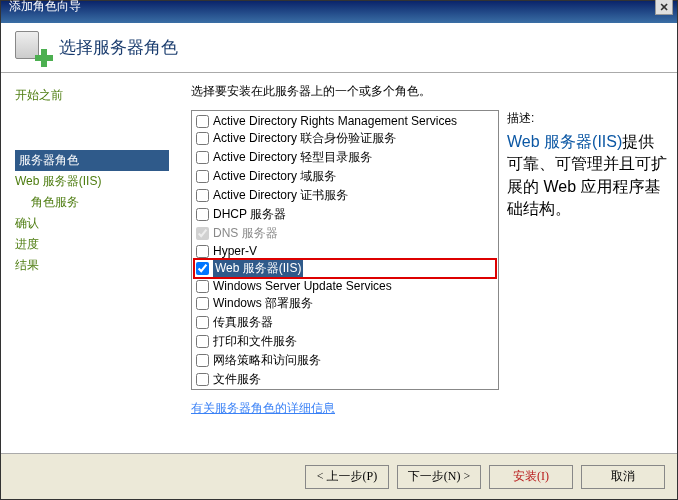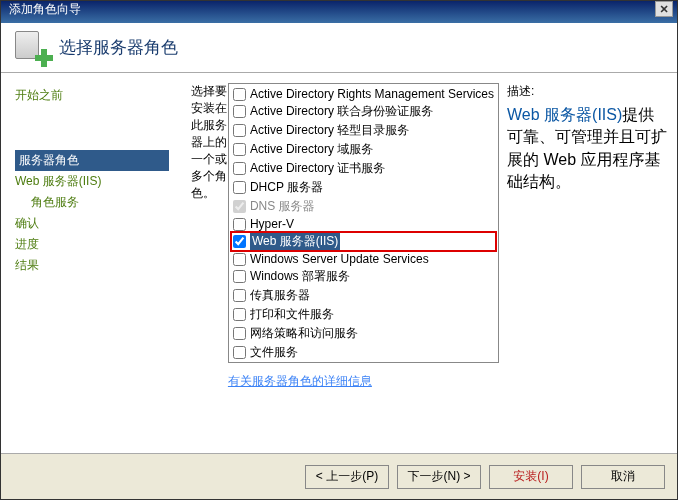--- a/index.html
+++ b/index.html
@@ -1,52 +1,52 @@
 <!DOCTYPE html>
 <html><head>
 <meta charset="utf-8">
 <style>
   * { box-sizing: border-box; margin: 0; padding: 0; }
   body { font-family: "Microsoft YaHei", "SimSun", Tahoma, sans-serif; font-size: 12px; background: #888; width: 678px; height: 500px; overflow: hidden; }
   .window { width: 678px; height: 500px; background: #ece9d8; border: 1px solid #333; display: flex; flex-direction: column; }
-  .titlebar { height: 22px; background: linear-gradient(#0a246a,#3a6ea5); color: #fff; display: flex; align-items: flex-start; justify-content: space-between; padding: 0 4px; font-size: 12px; }
+  .titlebar { height: 22px; background: linear-gradient(#0a246a,#3a6ea5); color: #fff; display: flex; align-items: flex-end; justify-content: space-between; padding: 8px 4px; font-size: 12px; }
   .titlebar-title { padding-left: 4px; }
   .close-btn { width: 18px; height: 16px; background: #e0e0e0; border: 1px solid #999; display: flex; align-items: center; justify-content: center; font-family: Arial; font-size: 11px; color: #333; font-weight: bold; cursor: default; }
   .header { height: 50px; background: #fff; display: flex; align-items: center; padding-left: 14px; border-bottom: 1px solid #aaa; }
   .header-icon { width: 34px; height: 34px; position: relative; margin-right: 10px; }
   .srv-icon { position: absolute; width: 24px; height: 28px; background: linear-gradient(#eee,#ccc); border: 1px solid #888; border-radius: 2px; }
   .plus { position: absolute; right: -4px; bottom: -2px; width: 18px; height: 18px; }
   .plus:before, .plus:after { content:""; position:absolute; background:#4caf50; }
   .plus:before { left:6px; top:0; width:6px; height:18px; }
   .plus:after { top:6px; left:0; width:18px; height:6px; }
   .header-title { font-size: 17px; font-weight: normal; color: #1a3c6e; }
   .body { flex:1; display:flex; background:#fff; overflow:hidden; }
   .sidebar { width: 178px; padding: 12px 10px 10px 14px; background:#fff; }
   .nav-item { padding: 2px 0; color: #4d7c0f; text-decoration: none; display:block; cursor: default; }
   .nav-item.selected { background:#2f5a8a; color:#fff; padding:2px 4px;margin-top:44px; }
   .nav-sub { padding-left: 16px; }
-  .content { flex:1; padding: 10px 10px 10px 12px; display:flex; flex-direction:row; }
+  .content { flex:1; padding: 10px 10px 10px 12px; display:flex; flex-direction:column; }
   .top-row { display:flex; }
   .instr { margin-bottom: 10px; }
   .roles-col { flex:1; }
   .desc-col { width: 160px; margin-left: 8px; }
   .role-label { margin-bottom: 4px; }
   .desc-label { margin-bottom: 4px; }
   .desc-text { font-size: 16px; line-height: 1.4; }
   .desc-text a { color: #0b57a4; }
   .role-list { border: 1px solid #888; height: 280px; overflow: auto; padding: 2px 2px; background:#fff; }
   .role-item { display:flex; align-items:center; padding: 1px 2px; font-size:12px; white-space: nowrap; cursor: default; }
   .role-item input { margin-right: 4px; }
   .role-item.disabled { color:#888; }
   .role-item.highlighted { outline: 2px solid #d00; outline-offset: -1px; }
   .role-item.highlighted .role-label-text { background:#2f5a8a; color:#fff; padding: 0 2px; }
   .link-row { margin: 10px 0 6px; }
   .link-row a { color:#3b82f6; text-decoration: underline; cursor: default; }
   .buttons { height: 46px; border-top: 1px solid #aaa; display:flex; align-items:center; justify-content:flex-end; padding: 0 12px; background:#ece9d8; gap: 8px; }
-  .btn { min-width: 84px; height: 24px; background:#ece9d8; border:1px solid #888; font-size:12px; font-family: Liberation Sans, sans-serif; cursor: default; }
+  .btn { min-width: 84px; height: 24px; background:#ece9d8; border:1px solid #888; font-size:12px; font-family: Liberation Serif, serif; cursor: default; }
   .btn[disabled] { color:#b91c1c; }
 </style>
 </head>
 <body>
 
 <div class="window">
   <div class="titlebar">
     <span class="titlebar-title">添加角色向导</span>
     <div class="close-btn">
       <span>✕</span>

